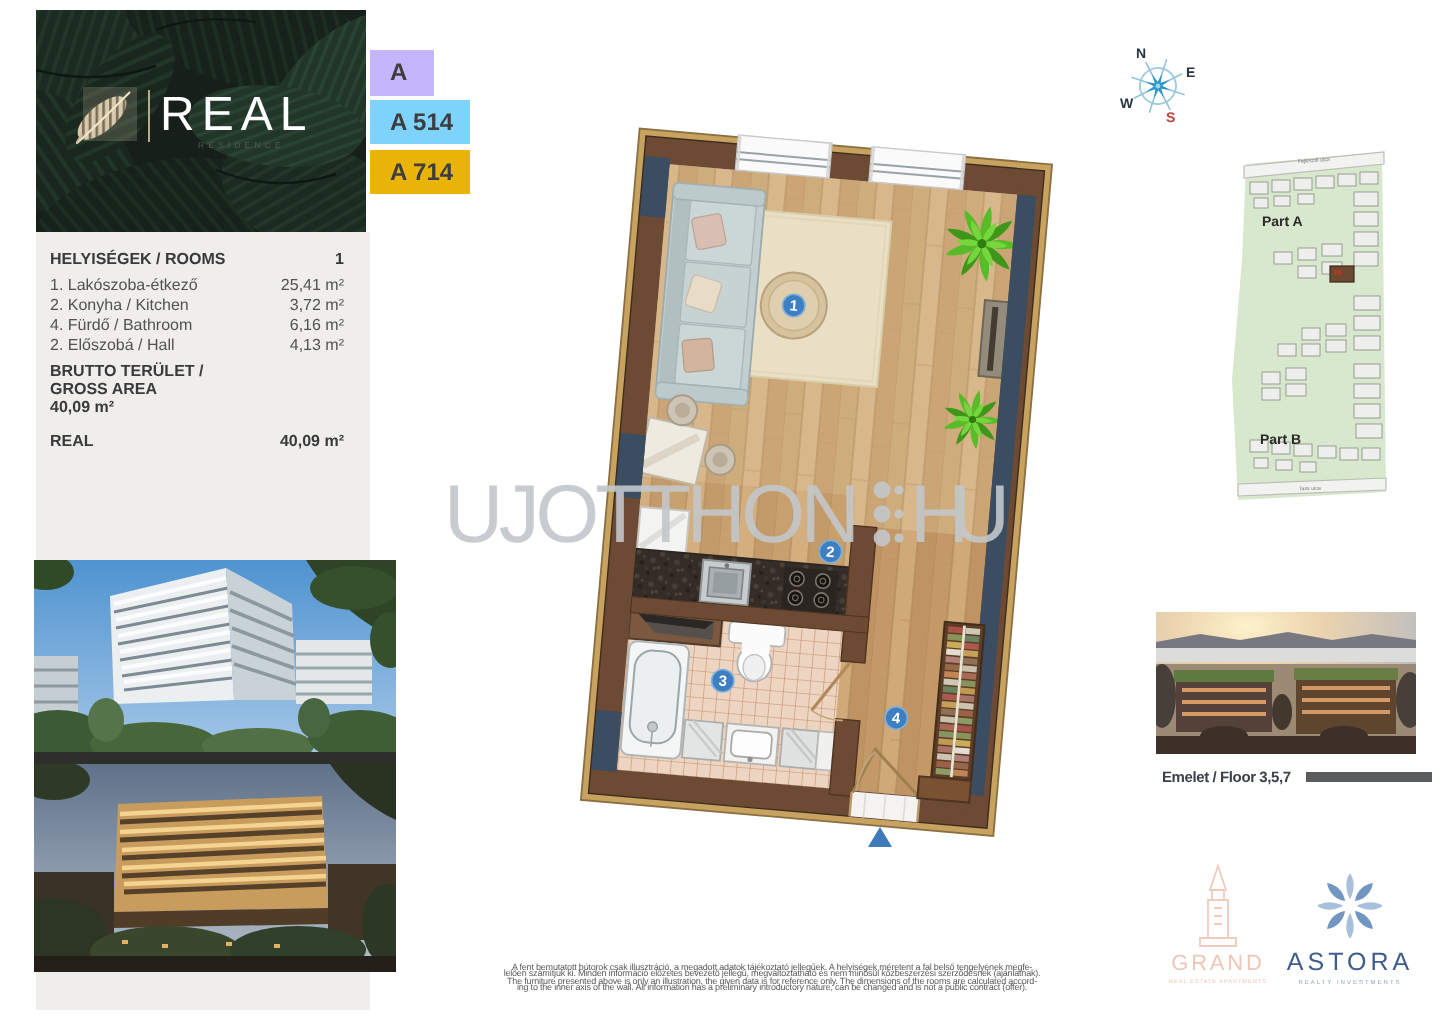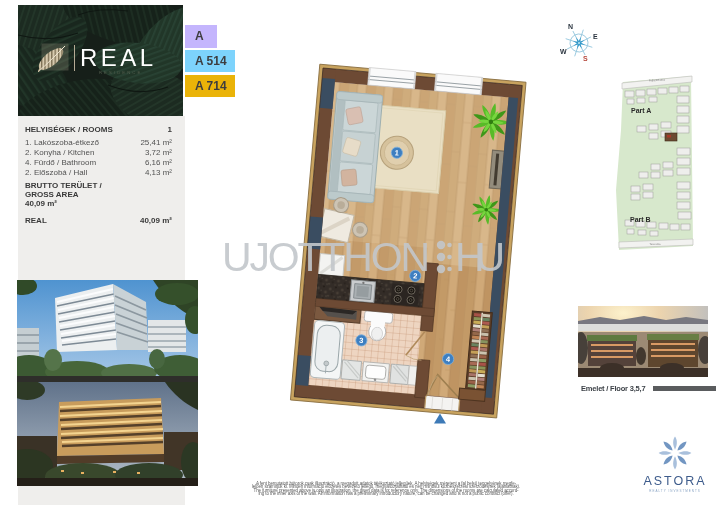--- a/index.html
+++ b/index.html
@@ -648,20 +648,33 @@
 <ellipse cx="3" cy="42" rx="7" ry="16" fill="#47403a"></ellipse>
 <ellipse cx="127" cy="44" rx="7" ry="14" fill="#47403a"></ellipse>
 <ellipse cx="63" cy="50" rx="5" ry="9" fill="#42382e"></ellipse>
 </svg>
 </div>
 
 <div class="abs" style="left:581px;top:384px;font-size:7.5px;font-weight:bold;color:#3c4147;letter-spacing:-0.2px;">Emelet / Floor 3,5,7</div>
 
 <div class="abs" style="left:653px;top:385.5px;width:63px;height:5.5px;background:#5a5c5e;"></div>
 
+<div class="abs" style="left:583px;top:430px;width:52px;height:64px;">
+<svg width="52" height="64" viewBox="0 0 52 64">
+<g stroke="#f0cbbb" fill="none" stroke-width="0.9">
+<path d="M26 3 L22 15 L30 15 Z"></path>
+<path d="M23 15 h6 v5 h-6 Z"></path>
+<path d="M21 20 h10 v19 h-10 Z"></path>
+<path d="M24 24 h4 M24 28 h4 M24 32 h4"></path>
+<path d="M17 39 h18 v4 h-18 Z"></path>
+</g>
+<text x="26" y="55" text-anchor="middle" font-size="11" fill="#eec6b5" letter-spacing="1.4">GRAND</text>
+<text x="26" y="61.5" text-anchor="middle" font-size="2.8" fill="#eec6b5" letter-spacing="0.5">REAL ESTATE APARTMENTS</text>
+</svg>
+</div>
 
 <div class="abs" style="left:640px;top:430px;width:70px;height:64px;">
 <svg width="70" height="64" viewBox="0 0 70 64">
 <g transform="translate(35,23) scale(0.82)">
 <g fill="#a9c0dc">
 <path d="M0,-4 C3,-10 3,-16 0,-20 C-3,-16 -3,-10 0,-4 Z"></path>
 <path d="M0,4 C3,10 3,16 0,20 C-3,16 -3,10 0,4 Z"></path>
 <path d="M-4,0 C-10,3 -16,3 -20,0 C-16,-3 -10,-3 -4,0 Z"></path>
 <path d="M4,0 C10,3 16,3 20,0 C16,-3 10,-3 4,0 Z"></path>
 </g>

